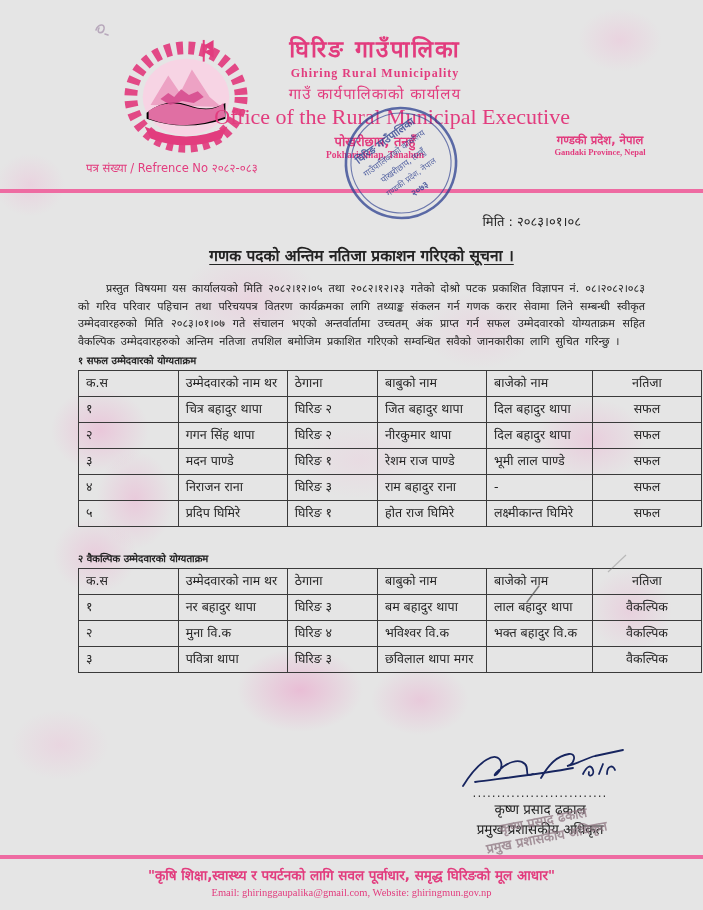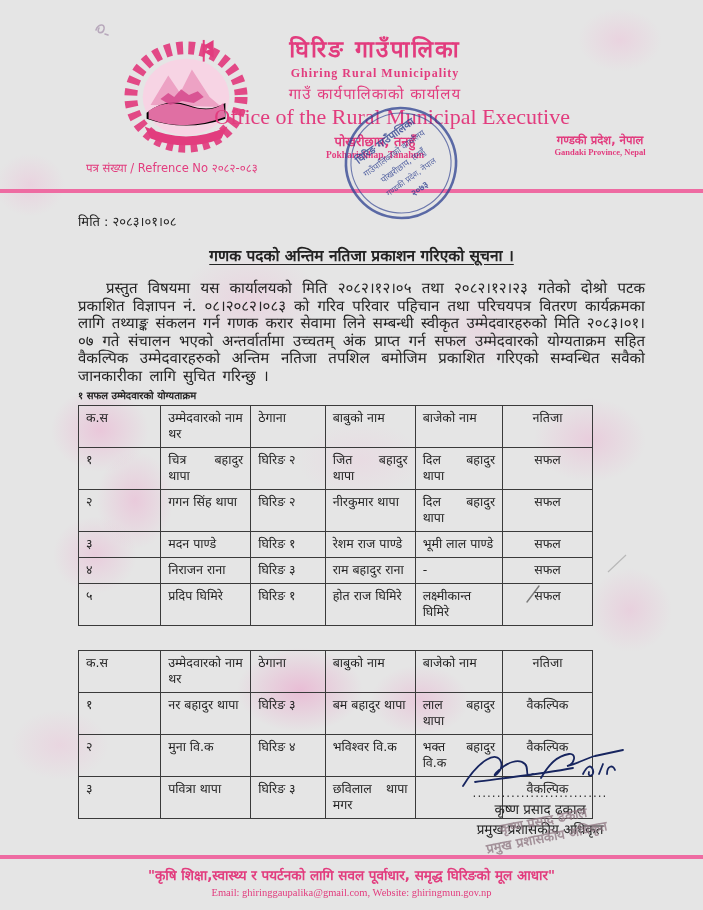--- a/index.html
+++ b/index.html
@@ -51,32 +51,32 @@
   .hdr-prov-np{font-size:11.5px;font-weight:bold;}
   .hdr-prov-en{font-size:8.5px;font-weight:bold;}
   .hdr-left{position:absolute;left:86px;top:160px;color:var(--accent);font-size:11.5px;line-height:17px;}
   .hdr-rule{position:absolute;left:0;top:189px;width:703px;height:4px;background:var(--rule);}
   .round-stamp{position:absolute;left:338px;top:102px;width:126px;height:122px;opacity:.88;}
 
   .corner-mark{position:absolute;left:92px;top:20px;opacity:.55;}
 
   
   .doc{position:absolute;left:78px;top:206px;width:567px;}
-  .date-line{padding-right:64px;font-size:13px;margin-top:6px;}
+  .date-line{text-align:right;padding-right:64px;font-size:13px;margin-top:6px;}
   .notice-title{
     text-align:center;font-size:15.5px;font-weight:bold;margin-top:14px;
     text-decoration:underline;text-underline-offset:3px;
   }
   .body-par{
-    margin-top:14px;font-size:15px;line-height:17.5px;text-align:justify;
+    margin-top:14px;font-size:11px;line-height:17.5px;text-align:justify;
     text-indent:28px;word-spacing:2.5px;
   }
   .tapasil{font-size:13px;font-weight:bold;margin-top:1px;}
   .tbl-caption{font-size:10px;font-weight:bold;margin-top:3px;}
-  table{border-collapse:collapse;width:515px;table-layout:fixed;margin-top:3px;background:transparent;}
+  table{border-collapse:collapse;width:624px;table-layout:fixed;margin-top:3px;background:transparent;}
   th,td{
     border:1.2px solid #3a3a3a;font-size:12.5px;font-weight:normal;
     text-align:left;vertical-align:top;padding:4px 7px 5px 7px;line-height:16px;
   }
   td{text-align:justify;}
   td:last-child,th:last-child{text-align:center;}
   .tbl2-wrap{margin-top:24px;}
 
   
   .sig-block{position:absolute;left:424px;top:748px;width:232px;text-align:center;}
@@ -217,20 +217,21 @@
             <td class="np">प्रदिप घिमिरे</td>
             <td class="np">घिरिङ १</td>
             <td class="np">होत राज घिमिरे</td>
             <td class="np">लक्ष्मीकान्त घिमिरे</td>
             <td class="np">सफल</td>
           </tr>
         </tbody>
     </table>
 
     <div class="tbl2-wrap">
+      <div class="tbl-caption np">२ वैकल्पिक उम्मेदवारको योग्यताक्रम</div>
       <table>
         <colgroup>
           <col style="width:16%">
             <col style="width:17.5%">
             <col style="width:14.5%">
           <col style="width:17.5%">
             <col style="width:17%">
             <col style="width:17.5%">
         </colgroup>
         <thead>

